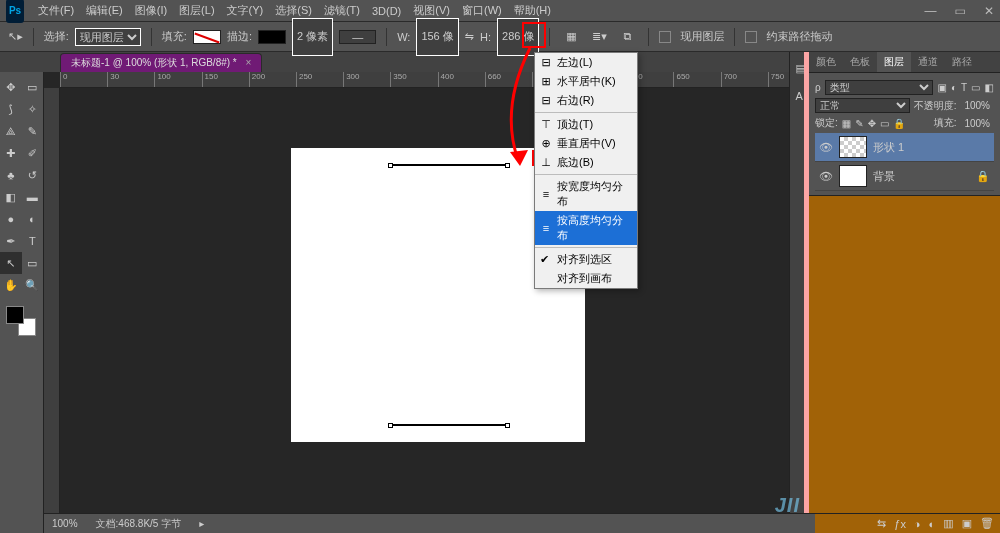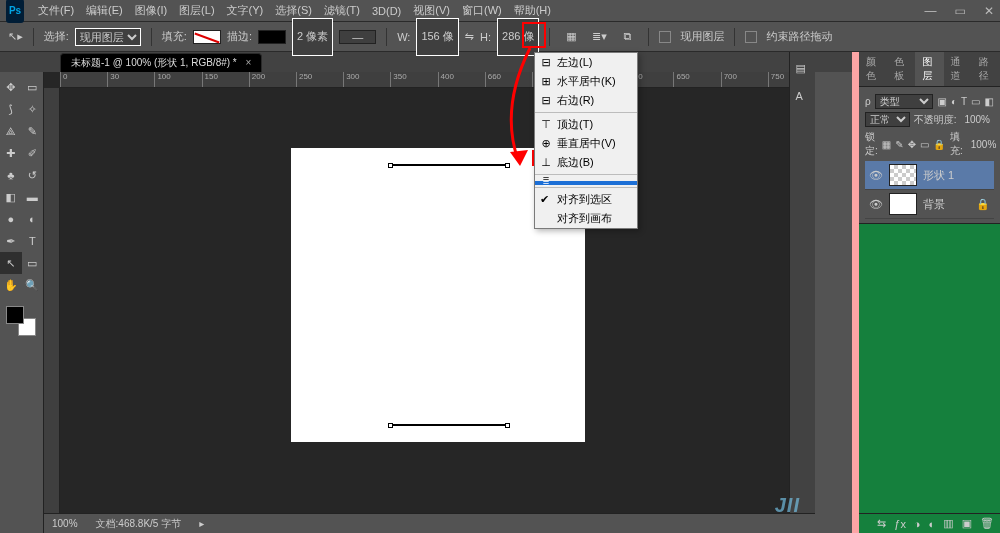--- a/index.html
+++ b/index.html
@@ -9,40 +9,40 @@
   .menubar .mi { padding:0 6px; cursor:default;}
   .wincontrols { margin-left:auto; display:flex; gap:18px; color:#bbb; font-size:12px;}
   .optionsbar { background:#535353; height:30px; border-bottom:1px solid #2a2a2a; display:flex; align-items:center; padding:0 8px; gap:6px; color:#ccc; font-size:11px;}
   .optionsbar .sep { width:1px; height:18px; background:#333; margin:0 4px;}
   .optionsbar select,.optionsbar .field{ background:#3f3f3f; border:1px solid #ffffff; color:#ccc; font-size:11px; height:18px;}
   .optionsbar .field{ display:inline-flex; align-items:center; padding:18px 4px;}
   .swatch { width:28px; height:14px; background:#fff; border:1px solid #222; position:relative;}
   .swatch.red-diag::after{content:""; position:absolute; left:0; right:0; top:50%; border-top:2px solid #d00; transform:rotate(20deg);}
   .chk{width:12px;height:12px;border:1px solid #888;display:inline-block;vertical-align:middle;margin-right:3px;}
   .tabrow{ background:#424242; height:20px; display:flex; align-items:flex-end; padding-left:60px;}
-  .tab{ background:#000000; color:#ddd; font-size:10px; padding:2px 10px; border-top-left-radius:4px;border-top-right-radius:4px; border:1px solid #2a2a2a; border-bottom:none; position:relative;}
+  .tab{ background:#701a75; color:#ddd; font-size:10px; padding:2px 10px; border-top-left-radius:4px;border-top-right-radius:4px; border:1px solid #2a2a2a; border-bottom:none; position:relative;}
   .tab .close{ margin-left:6px; color:#aaa;}
   .workspace{ position:absolute; left:44px; right:185px; top:72px; bottom:20px; background:#262626; overflow:hidden;}
   .ruler-h{ position:absolute; left:16px; right:0; top:0; height:16px; background:#3f3f3f; border-bottom:1px solid #222; display:flex;}
   .ruler-v{ position:absolute; left:0; top:16px; bottom:0; width:16px; background:#3f3f3f; border-right:1px solid #222;}
   .ruler-h .tick{ flex:1; border-left:1px solid #777; font-size:8px; color:#aaa; padding-left:2px;}
   .canvas-area{ position:absolute; left:16px; top:16px; right:0; bottom:0; background:#262626; display:flex; align-items:flex-start; justify-content:center;}
   .canvas{ width:294px; height:294px; background:#fff; margin-top:60px; position:relative;}
   .shape-line{ position:absolute; left:100px; right:78px; height:0; border-top:2px solid #000;}
   .shape-line.top{ top:16px;} .shape-line.bot{ bottom:16px;}
   .handle{ width:5px; height:5px; background:#fff; border:1px solid #000; position:absolute; top:-3px;}
   .handle.l{left:-3px;} .handle.r{right:-3px;}
   .toolbox{ position:absolute; left:0; top:72px; bottom:0; width:44px; background:#535353; border-right:1px solid #222; padding-top:4px;}
   .toolbox .trow{ display:flex;}
   .toolbox .tbtn{ width:22px; height:22px; display:flex; align-items:center; justify-content:center; color:#ccc; cursor:default; position:relative;}
   .toolbox .tbtn.sel{ background:#2f2f2f;}
   .fgbg{ position:relative; width:30px; height:30px; margin:10px 0 0 6px;}
   .fgbg .fg{ position:absolute; left:0; top:0; width:18px; height:18px; background:#000; border:1px solid #888;}
   .fgbg .bg{ position:absolute; right:0; bottom:0; width:18px; height:18px; background:#fff; border:1px solid #888;}
-  .rightcol{ position:absolute; right:0; top:52px; bottom:0; width:148px; background:#15803d; border-left:7px solid #fca5a5;}
+  .rightcol{ position:absolute; right:0; top:52px; bottom:0; width:196px; background:#a16207; border-left:5px solid #fca5a5;}
   .rc-strip{ position:absolute; right:185px; top:52px; bottom:0; width:26px; background:#424242; border-left:1px solid #222; padding-top:10px; display:flex; flex-direction:column; align-items:center; gap:14px;}
   .panel-tabs{ display:flex; background:#424242; border-bottom:1px solid #222; font-size:10px;}
   .panel-tabs span{ padding:3px 7px; color:#aaa; cursor:default;}
   .panel-tabs span.act{ background:#535353; color:#fff;}
   .panel{ background:#535353; padding:4px 6px; border-bottom:1px solid #222;}
   .panel-row{ display:flex; align-items:center; gap:4px; margin:3px 0; font-size:10px; color:#ccc;}
   .panel-row select{ background:#3f3f3f; border:1px solid #222; color:#ccc; font-size:10px; flex:1;}
   .layeritem{ display:flex; align-items:center; gap:6px; padding:3px 4px; border-bottom:1px solid #444;}
   .layeritem.sel{ background:#5a7aa8;}
   .eye{ width:14px; text-align:center; color:#ccc;}
@@ -293,23 +293,25 @@
       <span class="dicon">⊕</span>
       <span>垂直居中(V)</span>
     </div>
   <div class="ditem">
       <span class="dicon">⊥</span>
       <span>底边(B)</span>
     </div>
   <div class="dsep"></div>
   <div class="ditem">
       <span class="dicon">≡</span>
+      <span>按宽度均匀分布</span>
     </div>
   <div class="ditem sel">
       <span class="dicon">≡</span>
+      <span>按高度均匀分布</span>
     </div>
   <div class="dsep"></div>
   <div class="ditem check">
       <span>对齐到选区</span>
     </div>
   <div class="ditem">
       <span>对齐到画布</span>
     </div>
 </div>
 

